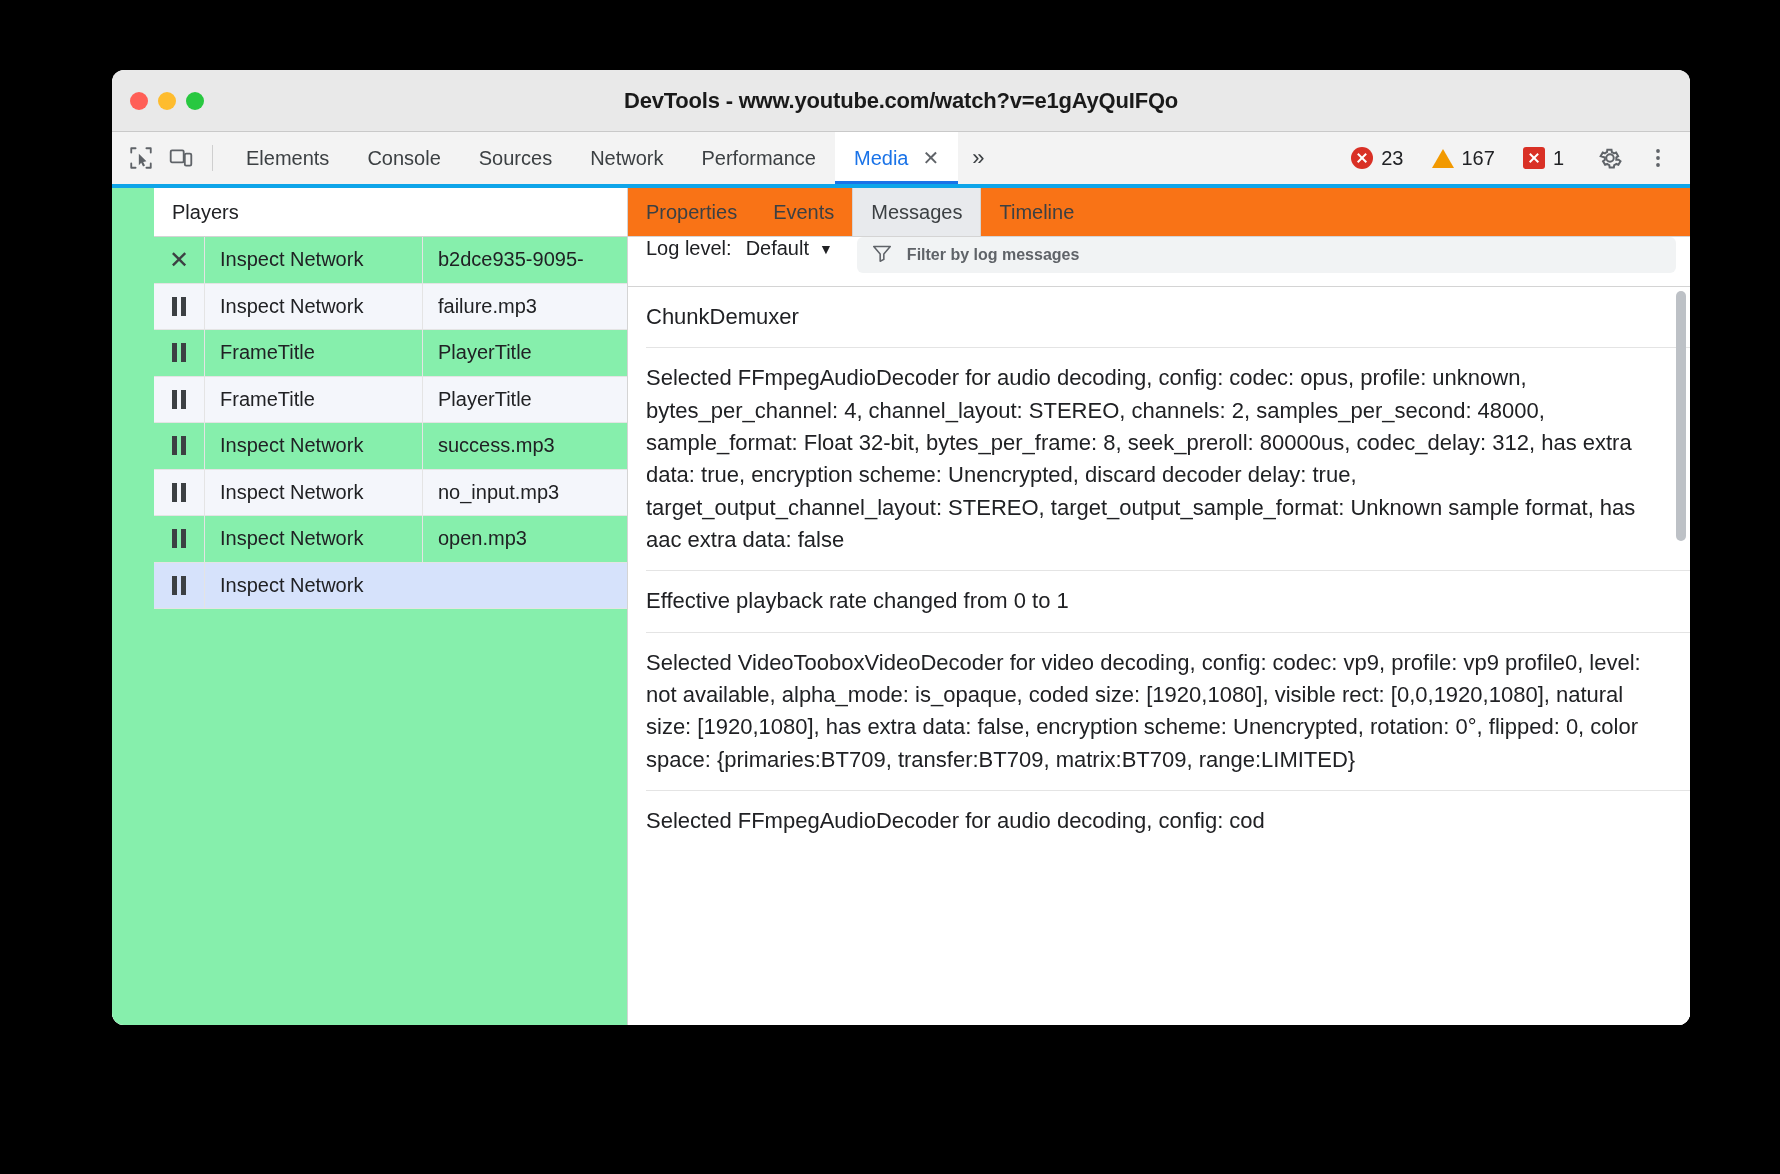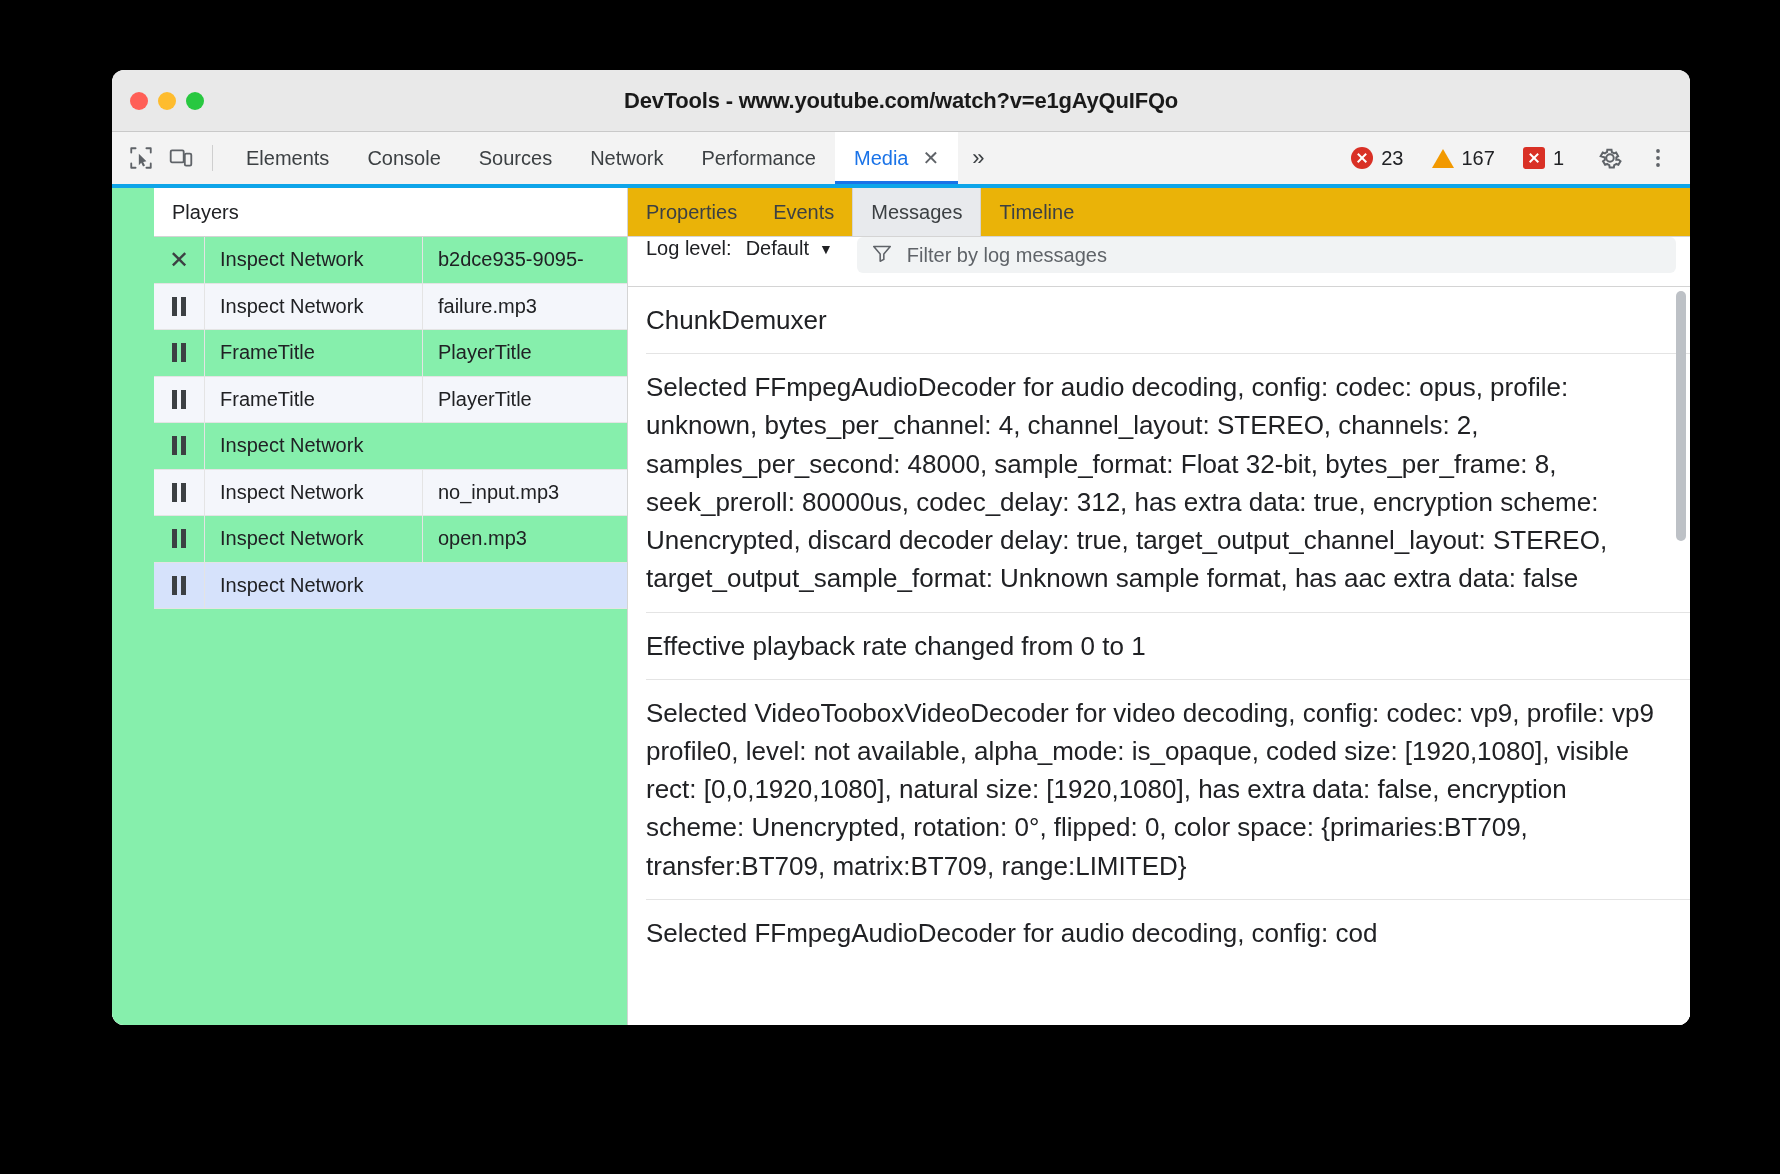--- a/index.html
+++ b/index.html
@@ -289,21 +289,21 @@
     flex-direction: column;
     min-width: 0;
     min-height: 0;
     background: #fff;
   }
   .sub-tabs {
     height: 48px;
     display: flex;
     align-items: stretch;
     border-bottom: 1px solid #d4d4d4;
-    background: #eab308;
+    background: #f97316;
     flex: none;
   }
   .sub-tab {
     display: flex;
     align-items: center;
     padding: 0 18px;
     font-size: 20px;
     color: #3c4043;
     cursor: pointer;
     white-space: nowrap;
@@ -347,38 +347,39 @@
     background: #f1f3f4;
     border-radius: 6px;
     margin-right: 14px;
     padding-left: 14px;
   }
   .filter-input-wrap input {
     flex: 1;
     border: none;
     outline: none;
     background: transparent;
-    font-size: 20px;
+    font-size: 16px;
     color: #202124;
     font-family: "Liberation Sans", sans-serif;
     padding-left: 14px;
+    font-weight: bold;
   }
   .filter-input-wrap input::placeholder { color: #5f6368; }
 
   .messages {
     flex: 1;
     overflow: hidden;
     position: relative;
     background: #fff;
     padding-left: 18px;
   }
   .msg {
     border-bottom: 1px solid #e4e4e4;
     padding: 14px 36px 14px 0;
-    font-size: 26px;
+    font-size: 22px;
     line-height: 1.47;
     color: #202124;
     white-space: pre-wrap;
   }
   .msg.clipped {
     border-bottom: none;
     padding-bottom: 0;
   }
 
   .scrollbar-track {
@@ -527,20 +528,21 @@
         </div>
 
         <div class="player-row">
           <div class="cell-icon">
               <span class="pause-glyph">
                 <i></i>
                 <i></i>
               </span>
             </div>
           <div class="cell-name">Inspect Network</div>
+          <div class="cell-id">success.mp3</div>
         </div>
 
         <div class="player-row alt">
           <div class="cell-icon">
               <span class="pause-glyph">
                 <i></i>
                 <i></i>
               </span>
             </div>
           <div class="cell-name">Inspect Network</div>

